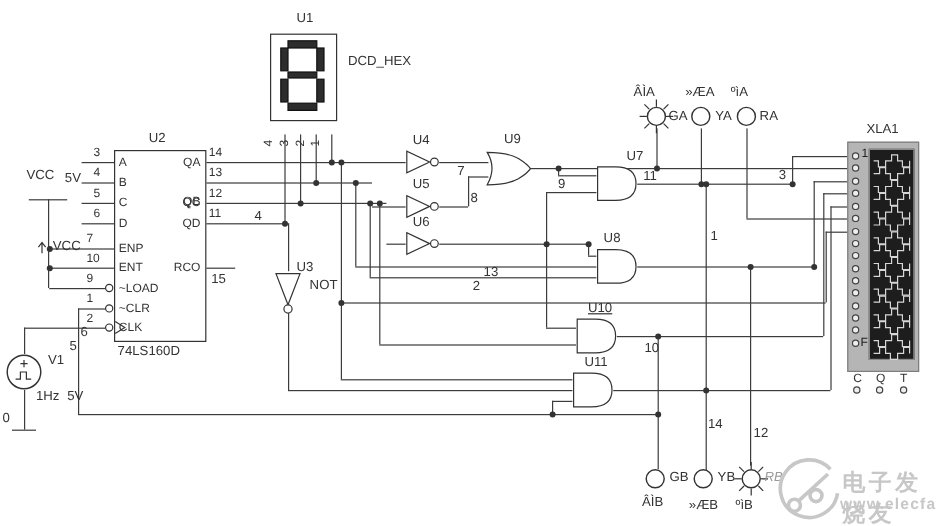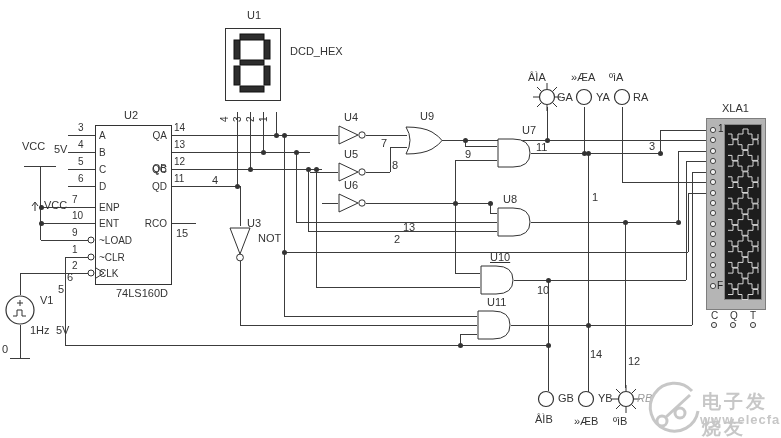--- a/index.html
+++ b/index.html
@@ -137,21 +137,21 @@
     </g>
   </svg>
   <div class="lbl" style="left:290px;top:46px;">DCD_HEX</div>
   <div class="pin rot" style="left:230px;top:112px;">4</div>
   <div class="pin rot" style="left:243px;top:112px;">3</div>
   <div class="pin rot" style="left:256px;top:112px;">2</div>
   <div class="pin rot" style="left:269px;top:112px;">1</div>
 
   <div class="ref" style="left:124px;top:110px;">U2</div>
   <div class="box" style="left:95px;top:125px;width:75px;height:158px;"></div>
-  <div class="lbl" style="left:116px;top:288px;">74LS160D</div>
+  <div class="lbl" style="left:98px;top:288px;">74LS160D</div>
 
   <svg style="left:85px;top:234px;" width="12" height="46">
     <circle cx="6" cy="6" r="3" fill="#fff" stroke="#333"></circle>
     <circle cx="6" cy="23" r="3" fill="#fff" stroke="#333"></circle>
     <circle cx="6" cy="39" r="3" fill="#fff" stroke="#333"></circle>
   </svg>
   <svg style="left:96px;top:268px;" width="10" height="10">
     <path d="M0 0 L8 5 L0 10" fill="none" stroke="#333" stroke-width="1"></path>
   </svg>
 

